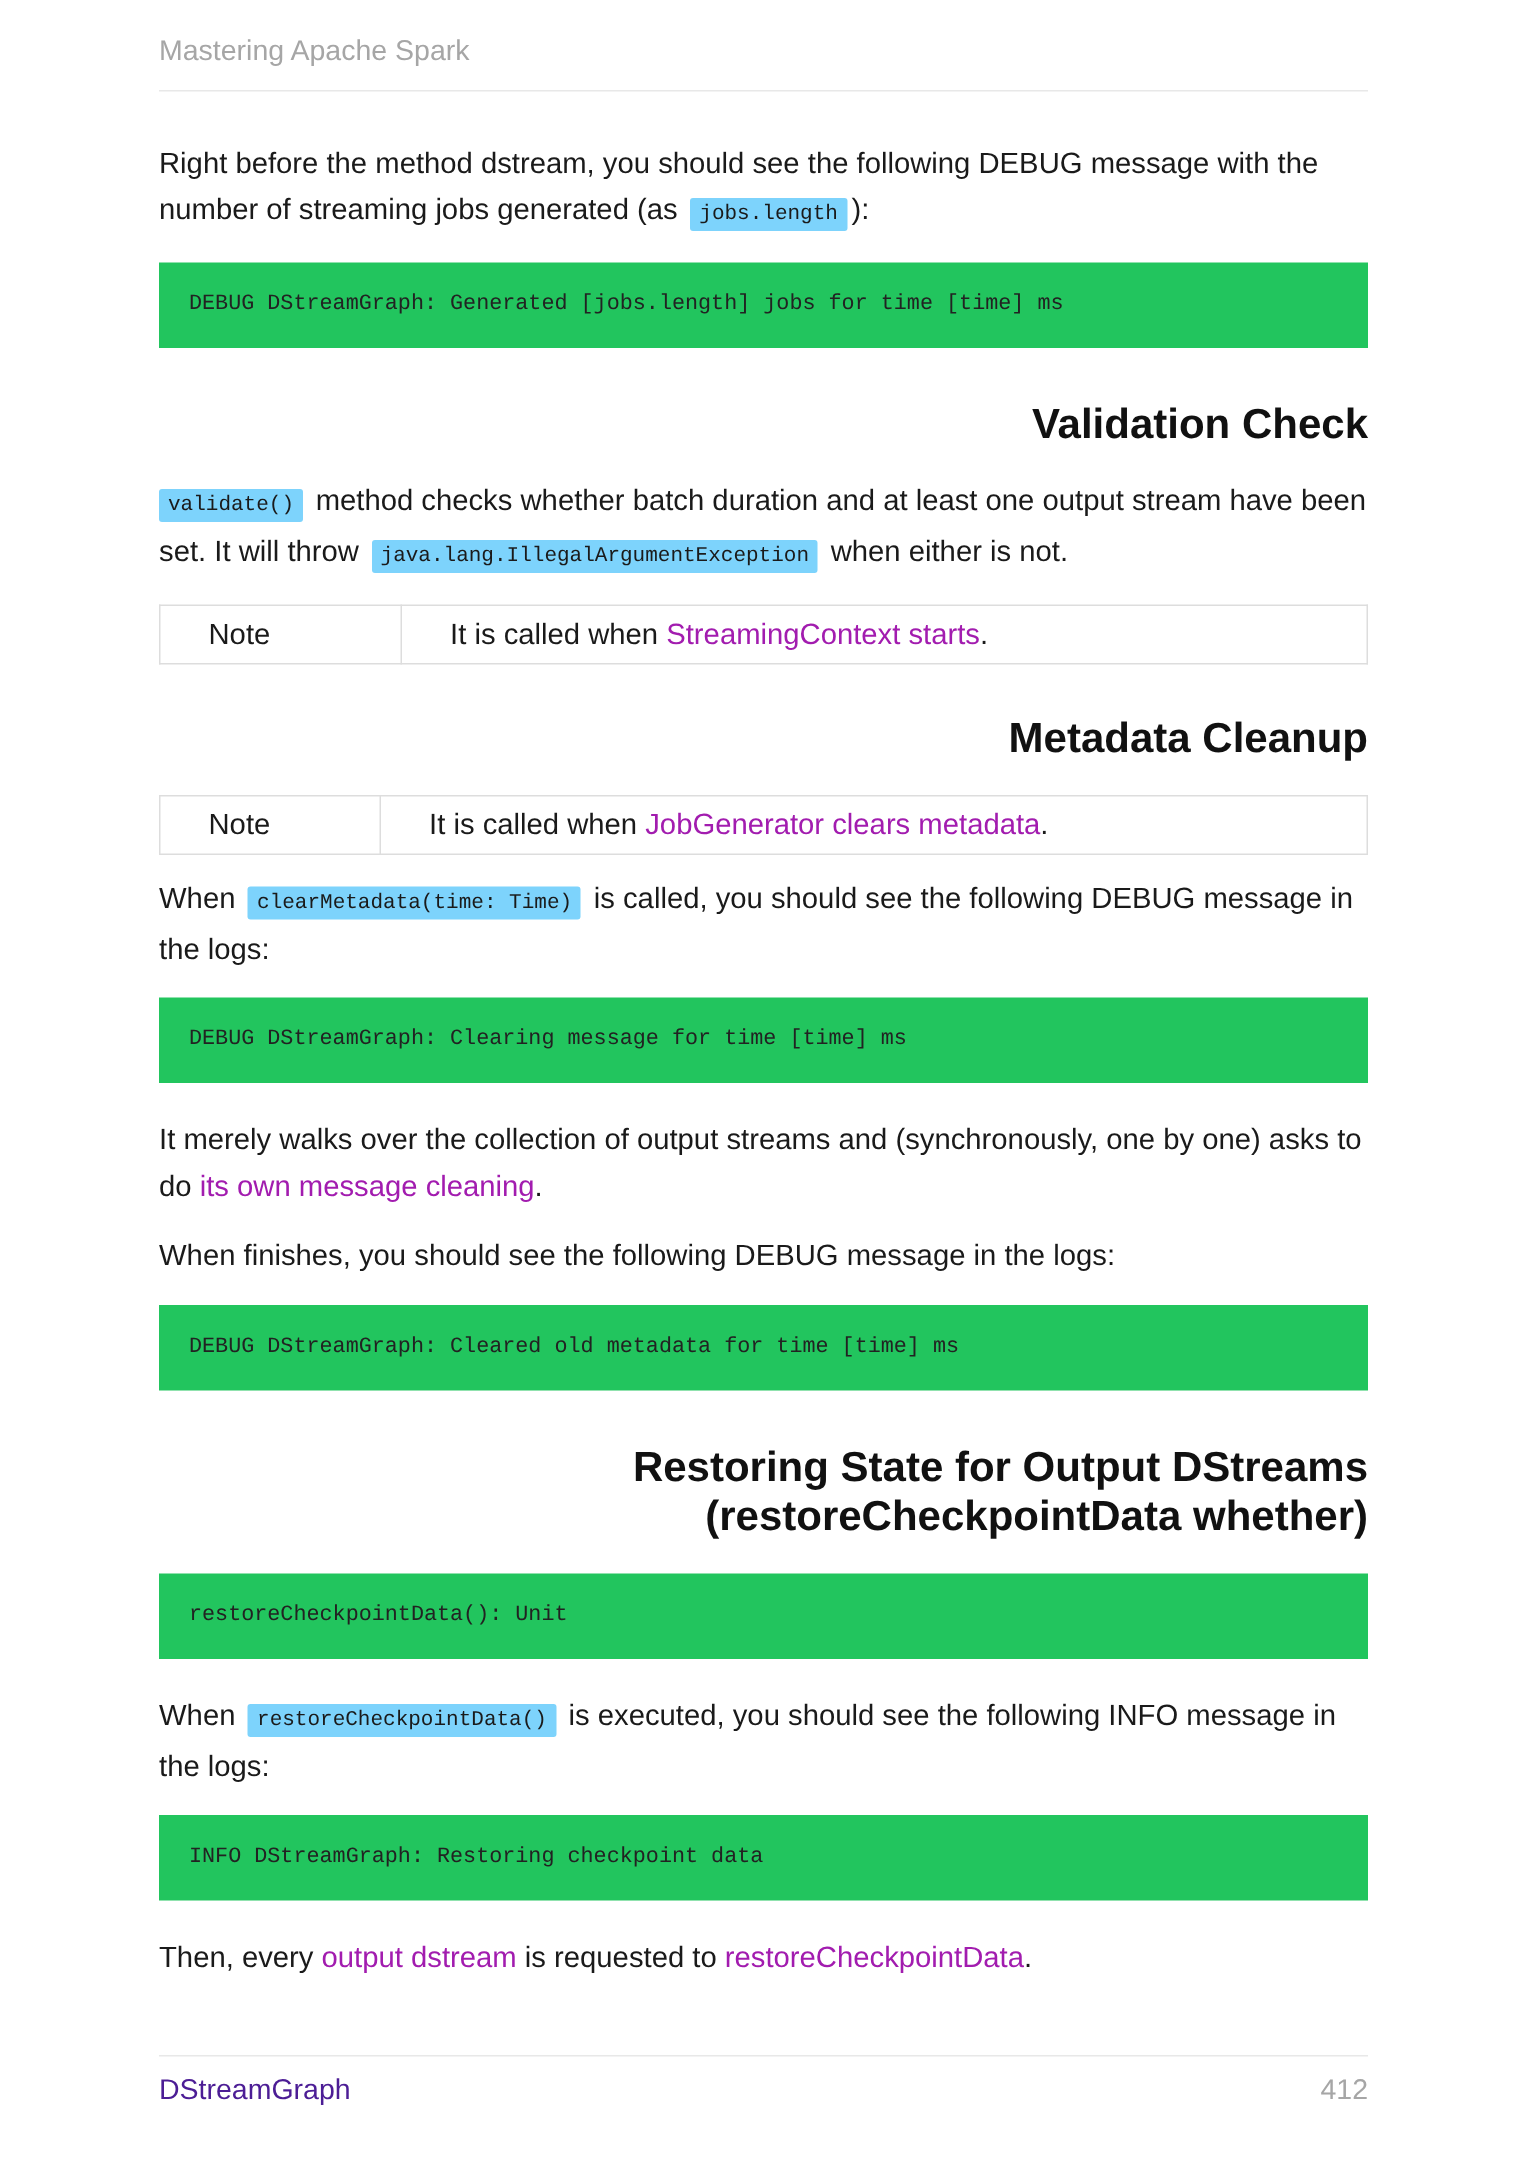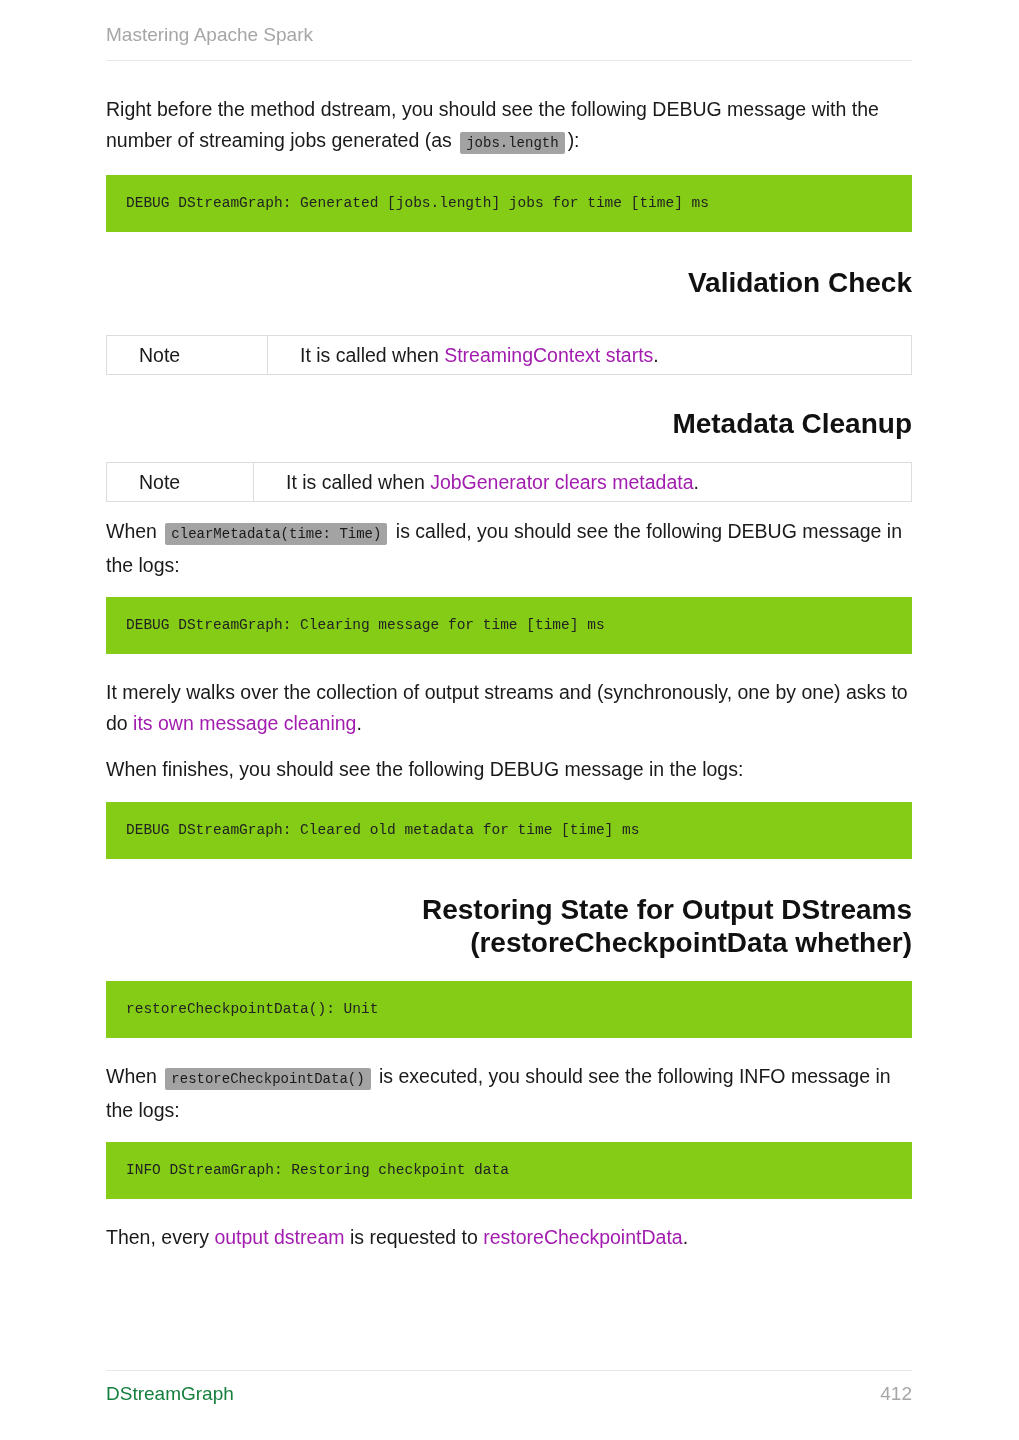--- a/index.html
+++ b/index.html
@@ -3,47 +3,48 @@
 <meta charset="utf-8">
 <style>
   html, body { margin: 0; padding: 0; background: #ffffff; }
   body { width: 1019px; height: 1440px; position: relative; overflow: hidden;
          font-family: "Liberation Sans", sans-serif; color: #1a1a1a; }
   .page { position: absolute; left: 106px; width: 806px; top: 0; }
   .running-header { position: absolute; top: 24px; left: 0; font-size: 19px; color: #a6a6a6; }
   .header-rule { position: absolute; top: 60px; left: 0; width: 806px; height: 1px; background: #e8e8e8; }
   .content { position: absolute; top: 94px; left: 0; width: 806px; }
   p { font-size: 19.5px; line-height: 31px; margin: 0; }
-  code.inline { font-family: "Liberation Mono", monospace; font-size: 14px; background: #a3a3a3;
+  code.inline { font-family: "Liberation Mono", monospace; font-size: 14px; background: #7dd3fc;
                 padding: 3px 6px; margin: 0 3px; border-radius: 2px; }
   a { color: #a21caf; text-decoration: none; }
-  pre.block { background: #84cc16; margin: 0; padding: 0 20px; font-family: "Liberation Mono", monospace;
+  pre.block { background: #22c55e; margin: 0; padding: 0 20px; font-family: "Liberation Mono", monospace;
               font-size: 14.5px; color: #222; height: 57px; line-height: 57px; white-space: pre; }
   h2 { font-size: 28px; font-weight: bold; margin: 0; line-height: 33px; color: #111; text-align: right; }
   table.note { border-collapse: collapse; width: 806px; margin: 0; }
   table.note td { border: 1px solid #dddddd; font-size: 19.5px; padding: 0 32px; height: 38px; }
   .footer-rule { position: absolute; top: 1370px; left: 0; width: 806px; height: 1px; background: #e8e8e8; }
-  .footer-left { position: absolute; top: 1383px; left: 0; font-size: 19px; color: #15803d; }
+  .footer-left { position: absolute; top: 1383px; left: 0; font-size: 19px; color: #4c1d95; }
   .footer-right { position: absolute; top: 1383px; right: 0; font-size: 19px; color: #a6a6a6; }
 </style>
 </head>
 <body>
 
 <div class="page">
   <div class="running-header">Mastering Apache Spark</div>
   <div class="header-rule"></div>
 
   <div class="content">
     <p><span>Right before the method dstream, you should see the following DEBUG message with the number of streaming jobs generated (as </span><code class="inline">jobs.length</code><span>):</span></p>
     <div style="height:16px"></div>
     <pre class="block">DEBUG DStreamGraph: Generated [jobs.length] jobs for time [time] ms</pre>
 
     <div style="height:34px"></div>
     <h2>Validation Check</h2>
     <div style="height:20px"></div>
+    <p><code class="inline" style="margin-left:0">validate()</code><span> method checks whether batch duration and at least one output stream have been set. It will throw </span><code class="inline">java.lang.IllegalArgumentException</code><span> when either is not.</span></p>
     <div style="height:16px"></div>
     <table class="note">
       <tbody>
           <tr>
         <td style="width:96px">Note</td>
         <td><span>It is called when </span><a href="#">StreamingContext starts</a><span>.</span></td>
       </tr>
     </tbody>
       </table>
 

